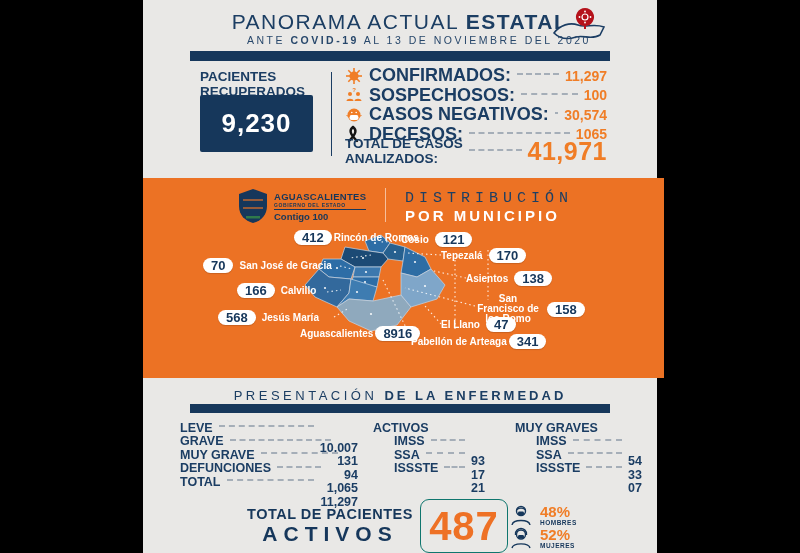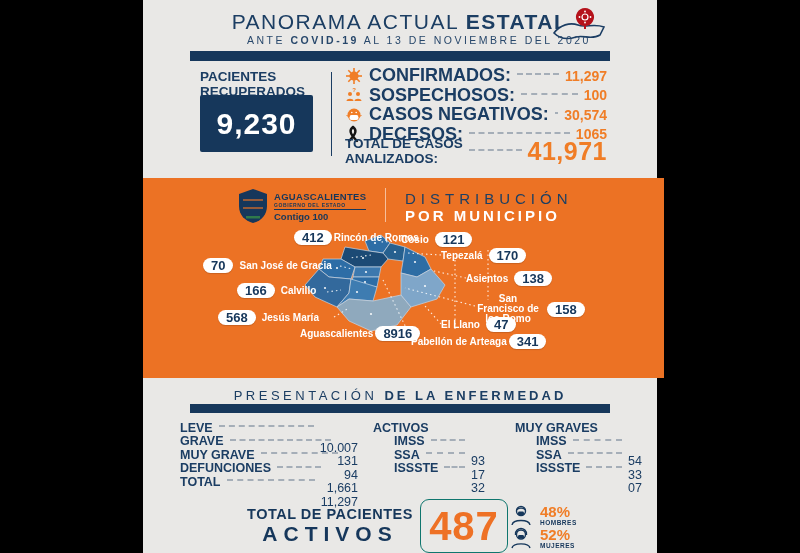--- a/index.html
+++ b/index.html
@@ -10,54 +10,54 @@
   
   #title{left:0;top:10px;width:514px;text-align:center;font-size:21px;letter-spacing:1.5px;color:#1c3e63;}
   #title .bold{font-weight:800;}
   #subtitle{left:0;top:34px;width:514px;text-align:center;font-size:10.5px;letter-spacing:2.5px;color:#27476b;margin-left:19px;}
   #subtitle .bold{font-weight:800;}
   .navy-bar{left:47px;width:420px;height:10px;background:#16375b;}
   
   #recov-label{left:57px;top:69px;font-size:13.5px;font-weight:800;line-height:15px;color:#1b3d63;}
   #recov-box{left:57px;top:95px;width:113px;height:57px;background:#16375b;border-radius:2px;
              display:flex;align-items:center;justify-content:center;}
-  #recov-box span{color:#fff;font-size:30px;font-weight:800;letter-spacing:1px;}
+  #recov-box span{color:#fff;font-size:26px;font-weight:800;letter-spacing:1px;}
   #vdiv{left:188px;top:72px;width:1px;height:84px;background:#1b3d63;}
   
   #stats{left:202px;top:66px;width:262px;}
   .srow{display:flex;align-items:center;height:19.5px;}
   .srow .sicon{width:24px;flex:0 0 24px;display:flex;align-items:center;}
   .srow .slabel{font-size:18px;font-weight:800;color:#1b3d63;white-space:nowrap;}
   .dash{flex:1;border-bottom:2px dashed #a5aeb8;margin:0 6px 4px 6px;height:1px;}
   .sval{font-size:14px;font-weight:800;color:#f07d26;}
   #total-row{left:202px;top:136px;width:262px;display:flex;align-items:center;}
   #total-lbl{font-size:13.5px;font-weight:800;line-height:15px;color:#1b3d63;}
   #total-val{font-size:25px;font-weight:800;color:#f07d26;letter-spacing:.5px;margin-left:auto;}
   
   #orange{left:0;top:178px;width:514px;height:200px;background:#ec7224;padding-left:7px;}
   #logo{left:95px;top:10px;display:flex;align-items:center;}
   #crest{margin-right:6px;}
   .logo-l1{font-size:9.5px;font-weight:800;color:#16375b;letter-spacing:.3px;}
   .logo-l2{font-size:5px;font-weight:700;color:#16375b;letter-spacing:.6px;border-bottom:1px solid #16375b;padding-bottom:1px;}
   .logo-l3{font-size:9.5px;font-weight:800;color:#16375b;margin-top:1px;}
   #logo-div{left:242px;top:10px;width:1px;height:34px;background:rgba(255,255,255,.55);}
-  #dist-l1{left:262px;top:12px;font-size:15px;letter-spacing:5px;color:#1d3f63;font-weight:400;}
+  #dist-l1{left:262px;top:12px;font-size:15px;letter-spacing:5px;color:#1d3f63;font-weight:400;font-family:Liberation Mono, monospace;}
   #dist-l2{left:262px;top:29px;font-size:15px;letter-spacing:3px;color:#fff;font-weight:800;}
   
   #mapsvg{left:0;top:50px;}
   .badge{background:#fff;color:#16375b;font-weight:800;font-size:13px;line-height:15px;
          padding:0 8px;border-radius:8px;display:inline-block;box-shadow:0 1px 1px rgba(0,0,0,.15);}
   .mname{color:#fff;font-weight:700;font-size:10px;white-space:nowrap;}
   .muni{display:flex;align-items:center;gap:6px;}
   .muni.col{flex-direction:row;gap:2px;}
   
   #pres-title{left:0;top:388px;width:514px;text-align:center;font-size:13px;color:#1c3e63;letter-spacing:3.5px;}
   #pres-title .bold{font-weight:800;letter-spacing:3px;}
   .trow{display:flex;align-items:center;height:13.5px;font-size:12.5px;font-weight:800;color:#1b3d63;}
-  .trow .tval{font-weight:400;margin-top:40px;}
+  .trow .tval{font-weight:700;margin-top:40px;}
   #sev{left:37px;top:421px;width:178px;}
   #graves{left:230px;top:421px;width:112px;}
   #muygraves{left:372px;top:421px;width:127px;}
   .colhdr{font-size:12.5px;font-weight:800;color:#1b3d63;height:13.5px;}
   .subrow{padding-left:21px;}
   
   #act-l1{left:100px;top:506px;width:174px;text-align:center;font-size:14.5px;font-weight:800;color:#16375b;letter-spacing:.5px;}
   #act-l2{left:100px;top:522px;width:174px;text-align:center;font-size:21px;font-weight:800;color:#16375b;letter-spacing:6px;}
   #act-box{left:277px;top:499px;width:86px;height:52px;border:1px solid #0f766e;border-radius:9px;
            display:flex;align-items:center;justify-content:center;}
@@ -292,21 +292,21 @@
         <span class="tval">131</span>
       </div>
     <div class="trow">
         <span>MUY GRAVE</span>
         <span class="dash"></span>
         <span class="tval">94</span>
       </div>
     <div class="trow">
         <span>DEFUNCIONES</span>
         <span class="dash"></span>
-        <span class="tval">1,661</span>
+        <span class="tval">1,065</span>
       </div>
     <div class="trow">
         <span>TOTAL</span>
         <span class="dash"></span>
         <span class="tval">11,297</span>
       </div>
   </div>
 
   <div id="graves" class="abs">
     <div class="colhdr">ACTIVOS</div>
@@ -316,21 +316,21 @@
         <span class="tval">93</span>
       </div>
     <div class="trow subrow">
         <span>SSA</span>
         <span class="dash"></span>
         <span class="tval">17</span>
       </div>
     <div class="trow subrow">
         <span>ISSSTE</span>
         <span class="dash"></span>
-        <span class="tval">32</span>
+        <span class="tval">21</span>
       </div>
   </div>
 
   <div id="muygraves" class="abs">
     <div class="colhdr">MUY GRAVES</div>
     <div class="trow subrow">
         <span>IMSS</span>
         <span class="dash"></span>
         <span class="tval">54</span>
       </div>

